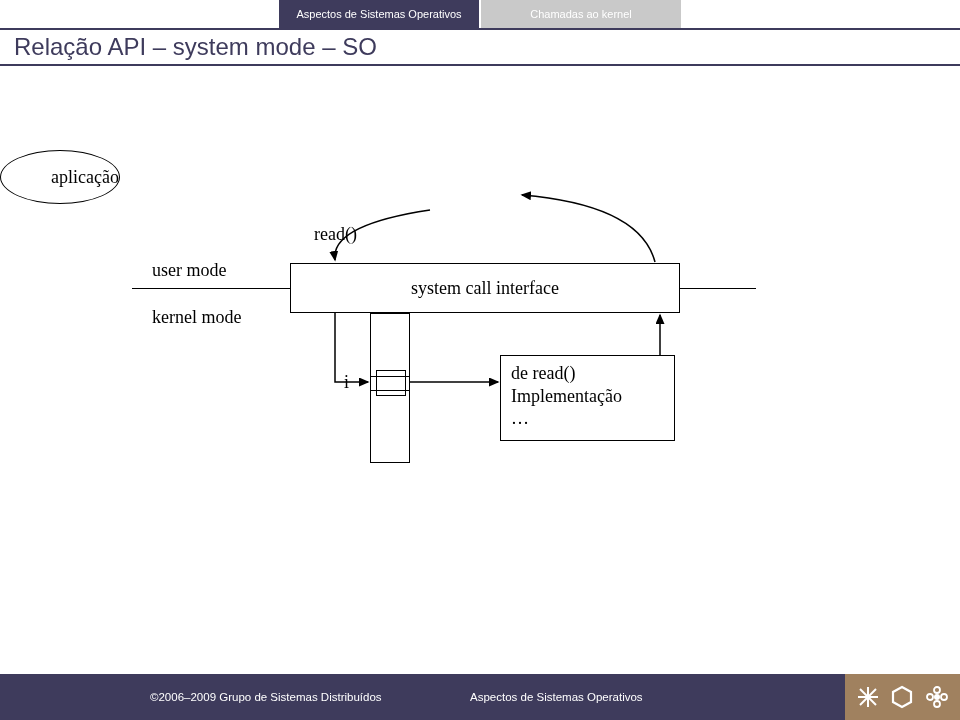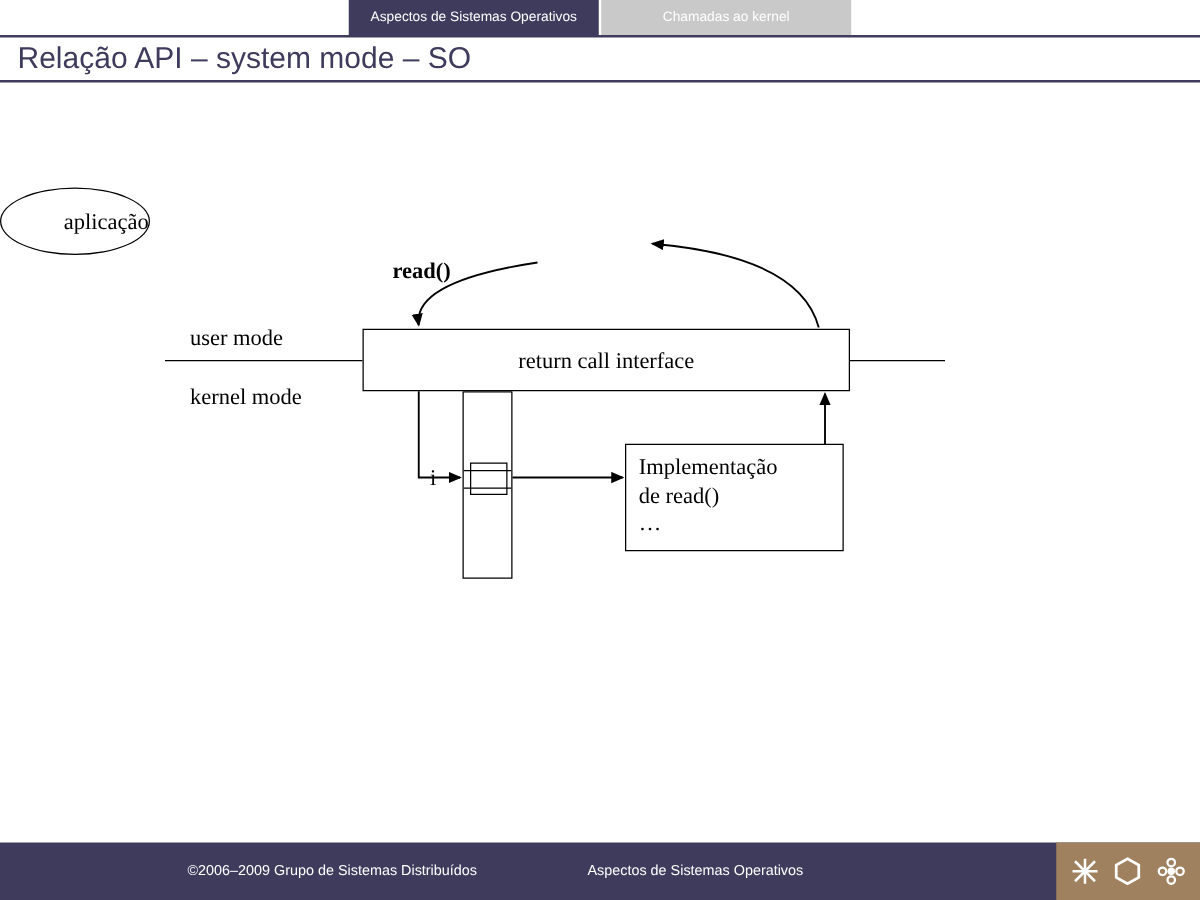--- a/index.html
+++ b/index.html
@@ -64,21 +64,21 @@
     left: 0; top: 0;
     width: 960px; height: 400px;
     pointer-events: none;
   }
   .label {
     position: absolute;
     font-size: 18px;
     color: #000;
     font-family: "Times New Roman", Times, serif;
   }
-  .readlbl { left: 314px; top: 56px; font-weight: bold; }
+  .readlbl { left: 314px; top: 74px; }
   .aplic  {
     left: 400px; top: 12px;
     width: 120px; height: 54px;
     border: 1.5px solid #000;
     border-radius: 50%;
     background: #fff;
     display: flex; align-items: center; justify-content: flex-end;
   }
   .aplic span { font-size: 18px; font-family: "Times New Roman", Times, serif; }
   .usermode { left: 152px; top: 110px; }
@@ -171,41 +171,41 @@
 </div>
 
 <div class="titleband">
   <span class="title">Relação API – system mode – SO</span>
 </div>
 
 <div class="diag">
   <div class="modeline"></div>
 
   <div class="scibox">
-    <span>return call interface</span>
+    <span>system call interface</span>
   </div>
 
   <div class="aplic">
     <span>aplicação</span>
   </div>
 
   <div class="label readlbl">read()</div>
   <div class="label usermode">user mode</div>
   <div class="label kernelmode">kernel mode</div>
   <div class="label ilabel">i</div>
 
   <div class="tableblock">
     <div class="hline" style="top:62px"></div>
     <div class="hline" style="top:76px"></div>
     <div class="inner"></div>
   </div>
 
   <div class="implbox">
+    <div>de read()</div>
     <div>Implementação</div>
-    <div>de read()</div>
     <div>…</div>
   </div>
 
   <svg viewBox="0 0 960 400">
     <defs>
       <marker id="arrow" markerWidth="8" markerHeight="8" refX="6" refY="3" orient="auto">
         <path d="M0,0 L7,3 L0,6 Z" fill="#000"></path>
       </marker>
     </defs>
 

